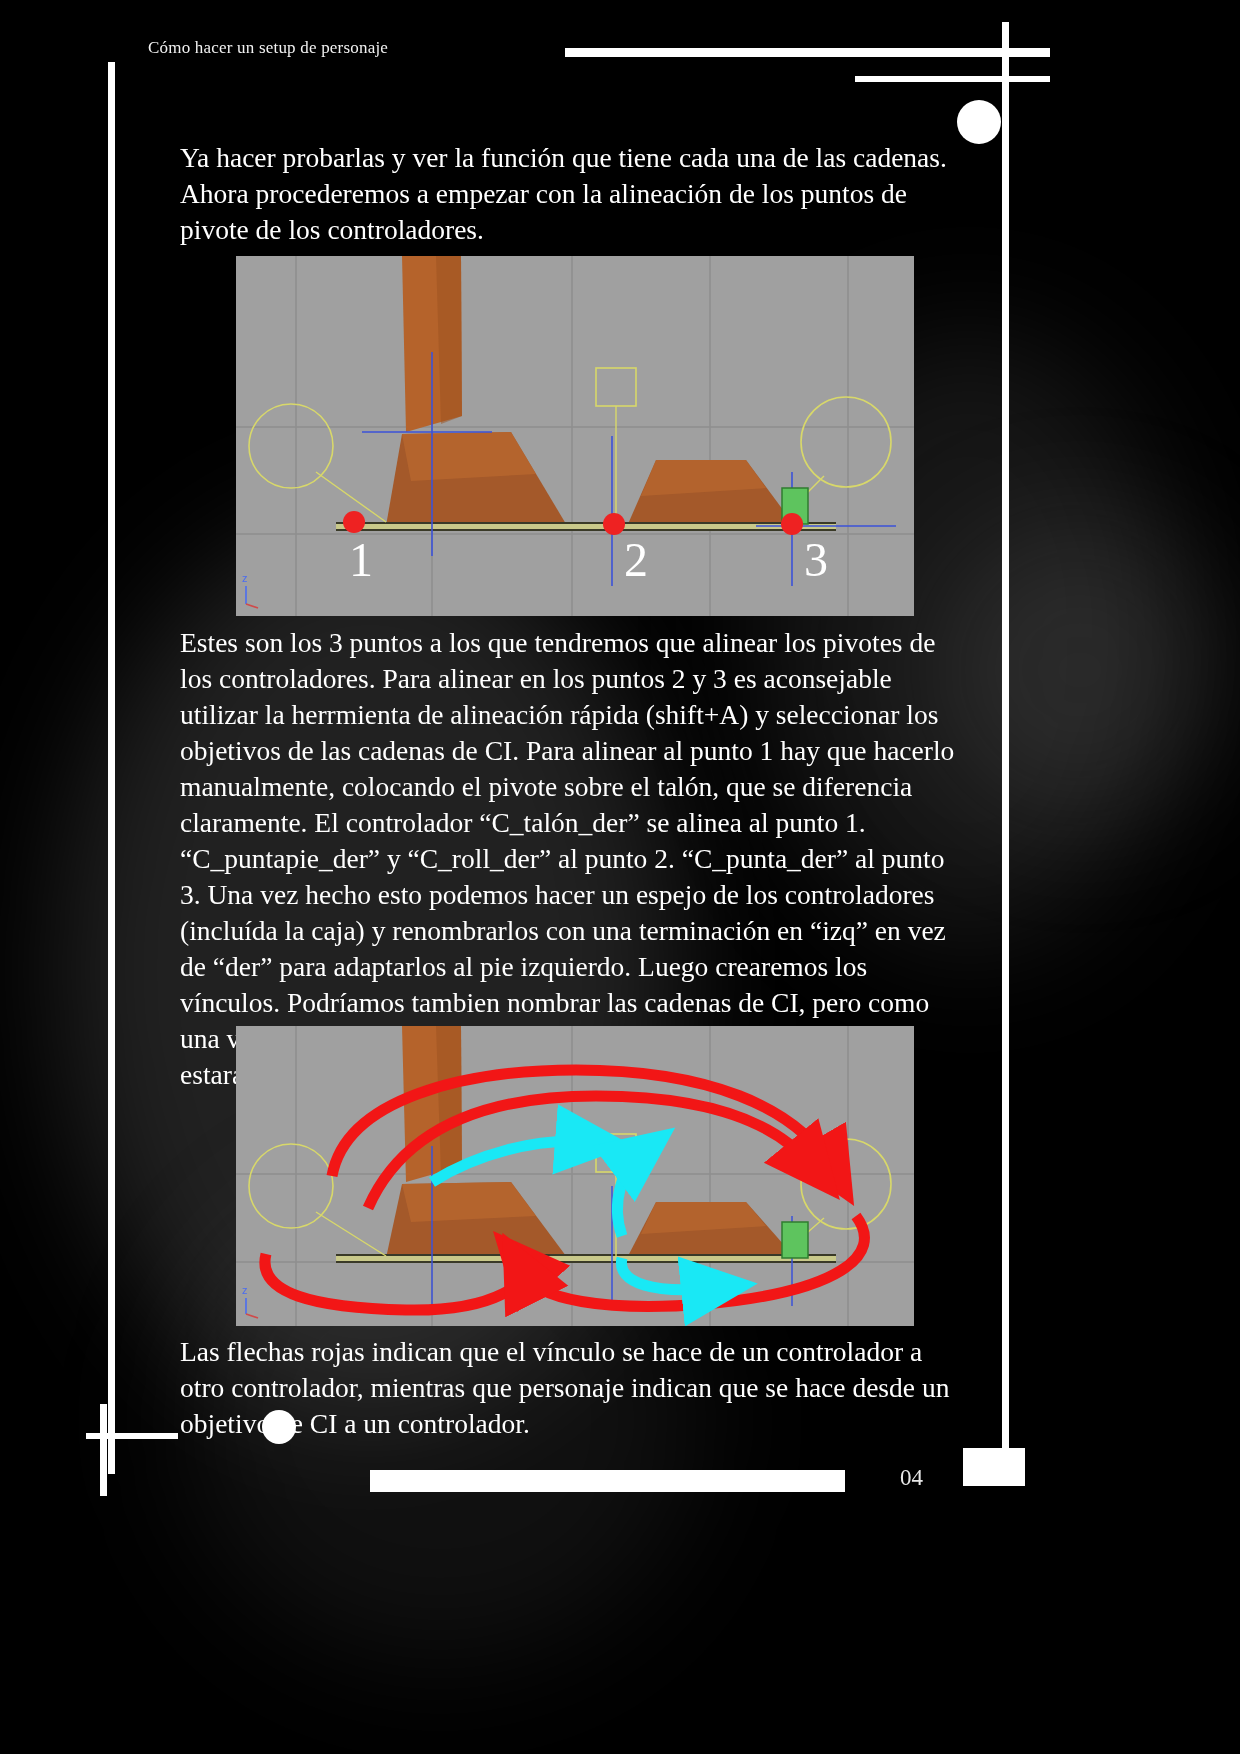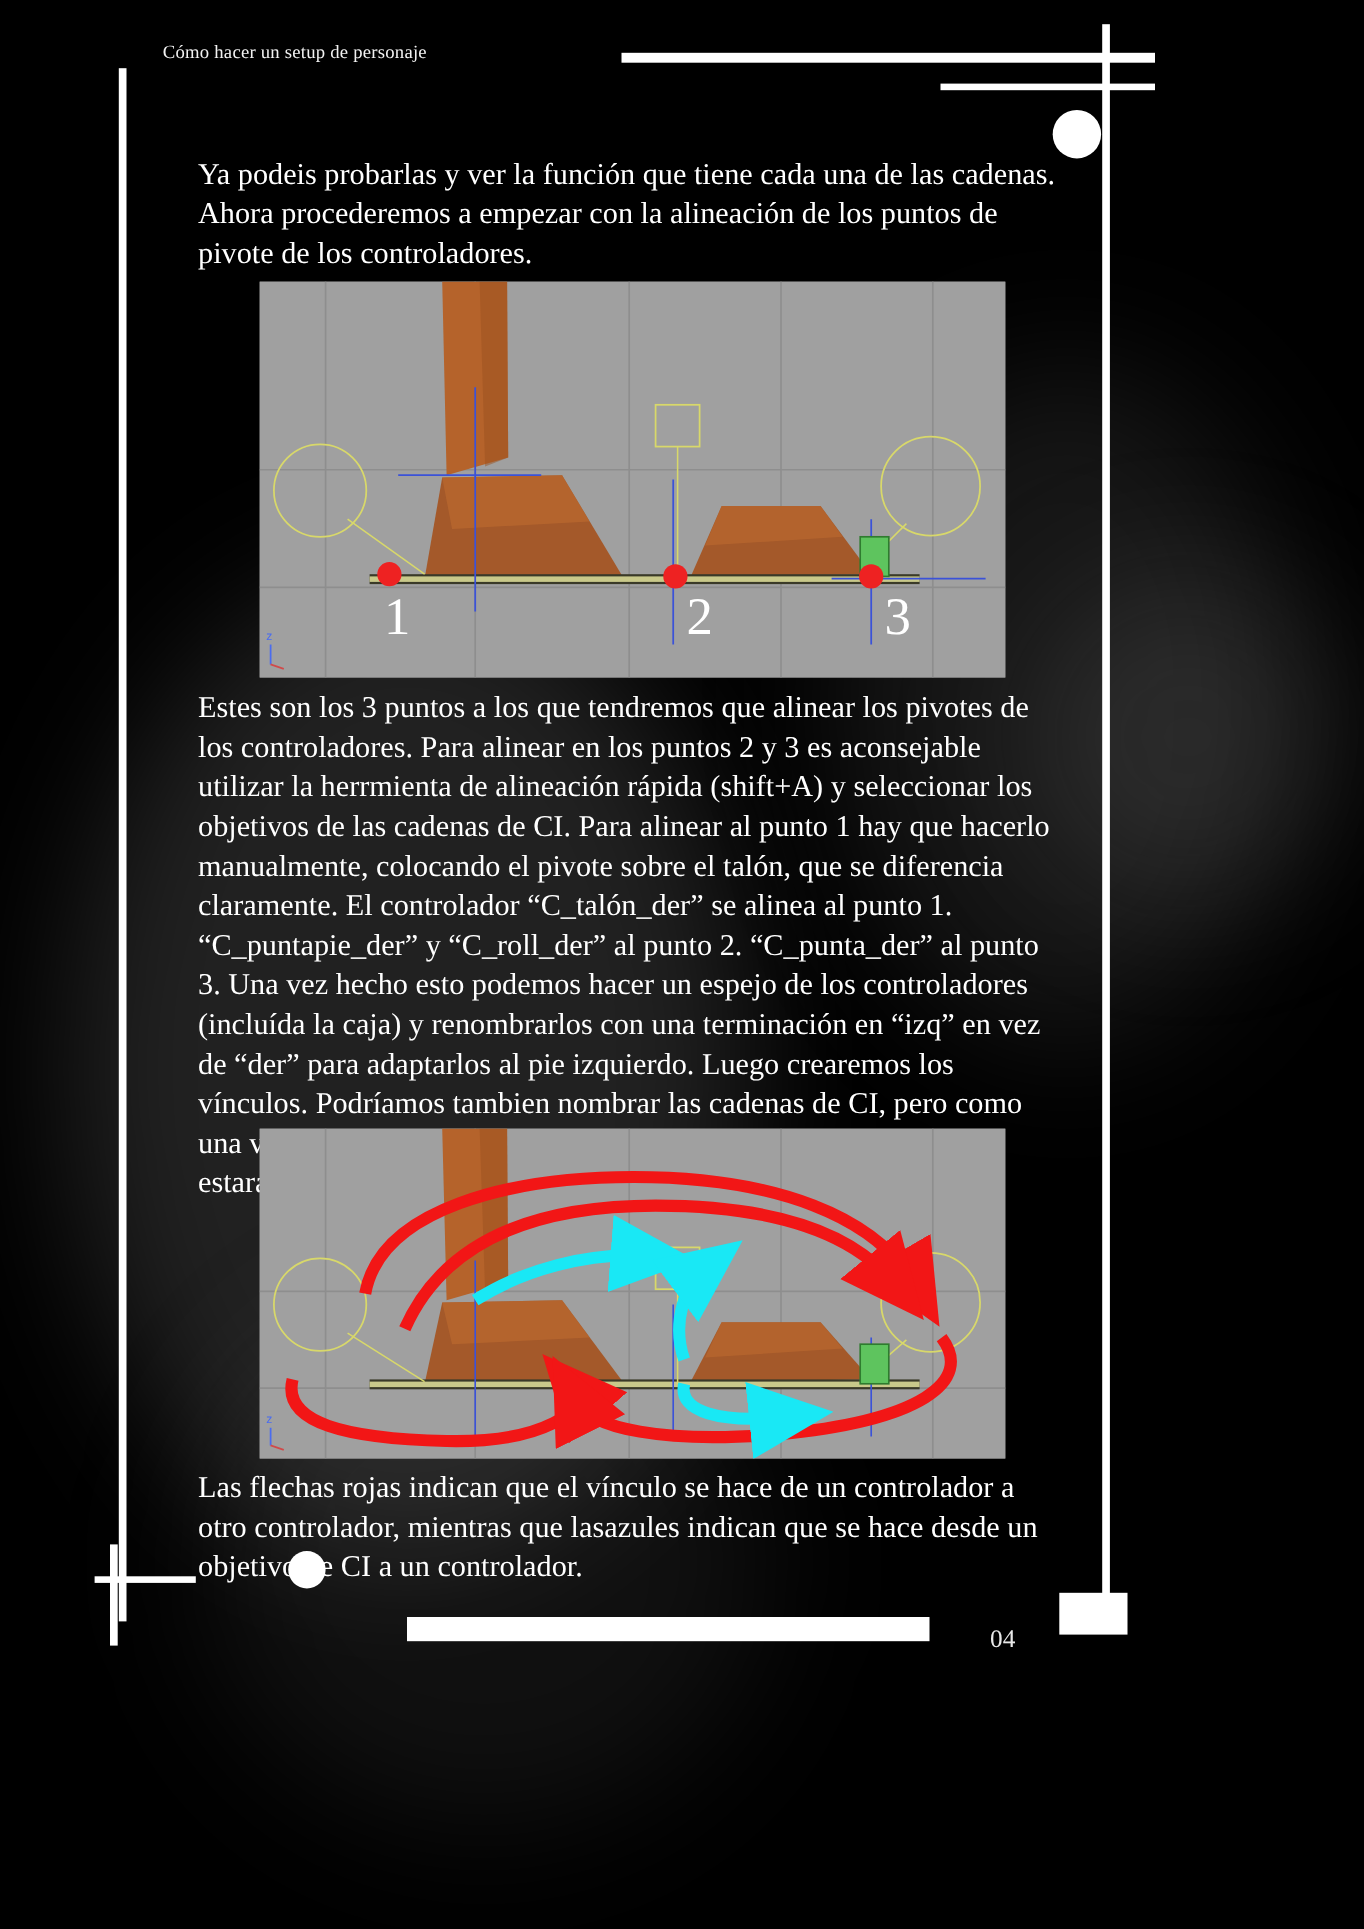--- a/index.html
+++ b/index.html
@@ -45,21 +45,21 @@
     font-size:27.5px;
     line-height:36px;
     color:#ffffff;
     width:790px;
   }
   .p1{left:180px;top:140px;}
   .p2{left:180px;top:625px;width:790px;}
   .p3{left:180px;top:1334px;width:790px;}
   .page-num{
     position:absolute;left:900px;top:1465px;
-    font-size:23px;color:#e8e8e8;margin-top:12px;
+    font-size:23px;color:#e8e8e8;
   }
 
   
   .figure{position:absolute;background:#a0a0a0;}
   .fig1{left:236px;top:256px;width:678px;height:360px;}
   .fig2{left:236px;top:1026px;width:678px;height:300px;}
   .figure svg{display:block;}
 
   .fig-caption-num{fill:#ffffff;font-family:"Liberation Serif",serif;font-size:48px;}
 </style>
@@ -79,21 +79,21 @@
   <div class="deco h-top2"></div>
   <div class="deco h-bottom"></div>
   <div class="deco h-bottom-left"></div>
   <div class="deco v-bottom-left"></div>
   <div class="deco sq-bottom-right"></div>
   <div class="dot dot1"></div>
   <div class="dot dot2"></div>
 
   <div class="header">Cómo hacer un setup de personaje</div>
 
-  <div class="para p1">Ya podeis probarlas y ver la función que tiene cada una de las cadenas. Ahora procederemos a empezar con la alineación de los puntos de pivote de los controladores.</div>
+  <div class="para p1">Ya hacer probarlas y ver la función que tiene cada una de las cadenas. Ahora procederemos a empezar con la alineación de los puntos de pivote de los controladores.</div>
 
   <div class="figure fig1">
     <svg width="678" height="360" viewBox="0 0 678 360" xmlns="http://www.w3.org/2000/svg">
       <rect x="0" y="0" width="678" height="360" fill="#a0a0a0"></rect>
 
       <g stroke="#8e8e8e" stroke-width="1.5">
         <line x1="0" y1="171" x2="678" y2="171"></line>
         <line x1="0" y1="278" x2="678" y2="278"></line>
         <line x1="60" y1="0" x2="60" y2="360"></line>
         <line x1="196" y1="0" x2="196" y2="360"></line>
@@ -211,17 +211,17 @@
         <path d="M386 210 C374 176 388 140 404 128"></path>
         <path d="M386 232 C380 258 420 268 478 262"></path>
       </g>
 
       <text x="6" y="268" fill="#4a6cf0" font-family="Liberation Sans, sans-serif" font-size="11">z</text>
       <line x1="10" y1="272" x2="10" y2="288" stroke="#4a6cf0" stroke-width="1.6"></line>
       <line x1="10" y1="288" x2="22" y2="292" stroke="#d04a4a" stroke-width="1.6"></line>
     </svg>
   </div>
 
-  <div class="para p3">Las flechas rojas indican que el vínculo se hace de un controlador a otro controlador, mientras que lasazules indican que se hace desde un objetivo de CI a un controlador.</div>
+  <div class="para p3">Las flechas rojas indican que el vínculo se hace de un controlador a otro controlador, mientras que personaje indican que se hace desde un objetivo de CI a un controlador.</div>
 
   <div class="page-num">04</div>
 
 </div>
 
 </body></html>

